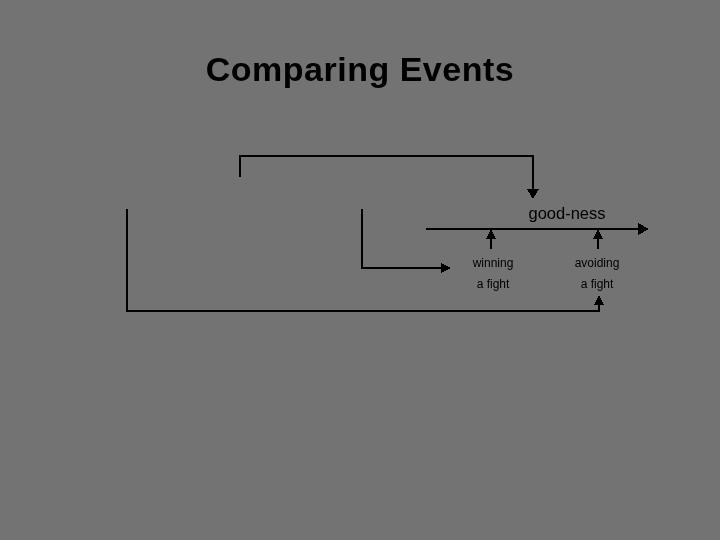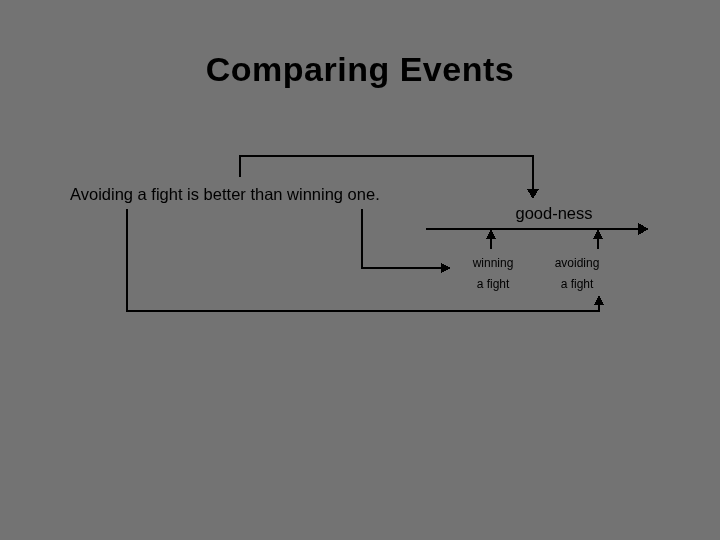--- a/index.html
+++ b/index.html
@@ -25,37 +25,37 @@
   }
   .sentence {
     position: absolute;
     left: 70px;
     top: 185px;
     font-size: 16.5px;
     white-space: nowrap;
   }
   .scale-label {
     position: absolute;
-    left: 504px;
+    left: 517px;
     top: 204px;
     width: 100px;
     text-align: center;
     font-size: 16.5px;
     white-space: nowrap;
   }
   .point-label {
     position: absolute;
     width: 104px;
     text-align: center;
     font-size: 12px;
     line-height: 21px;
     top: 253px;
   }
   .point-label.winning  { left: 441px; }
-  .point-label.avoiding { left: 525px; }
+  .point-label.avoiding { left: 545px; }
   .caption {
     position: absolute;
     left: 185px;
     top: 396px;
     font-size: 16.5px;
     white-space: pre;
   }
   svg.connectors {
     position: absolute;
     left: 0; top: 0;
@@ -90,21 +90,20 @@
 
     <path d="M362,209 L362,268 L441,268"></path>
     <polygon points="441,263 441,273 451,268"></polygon>
 
     <path d="M127,209 L127,311 L599,311 L599,304"></path>
     <polygon points="594,305 604,305 599,295"></polygon>
   </svg>
 
   <div class="title">Comparing Events</div>
 
-  <div class="sentence">Avoiding a fight is better than winning one.</div>
 
   <div class="scale-label">good-ness</div>
 
   <div class="point-label winning">
     <div>winning</div>
     <div>a fight</div>
   </div>
 
   <div class="point-label avoiding">
     <div>avoiding</div>

